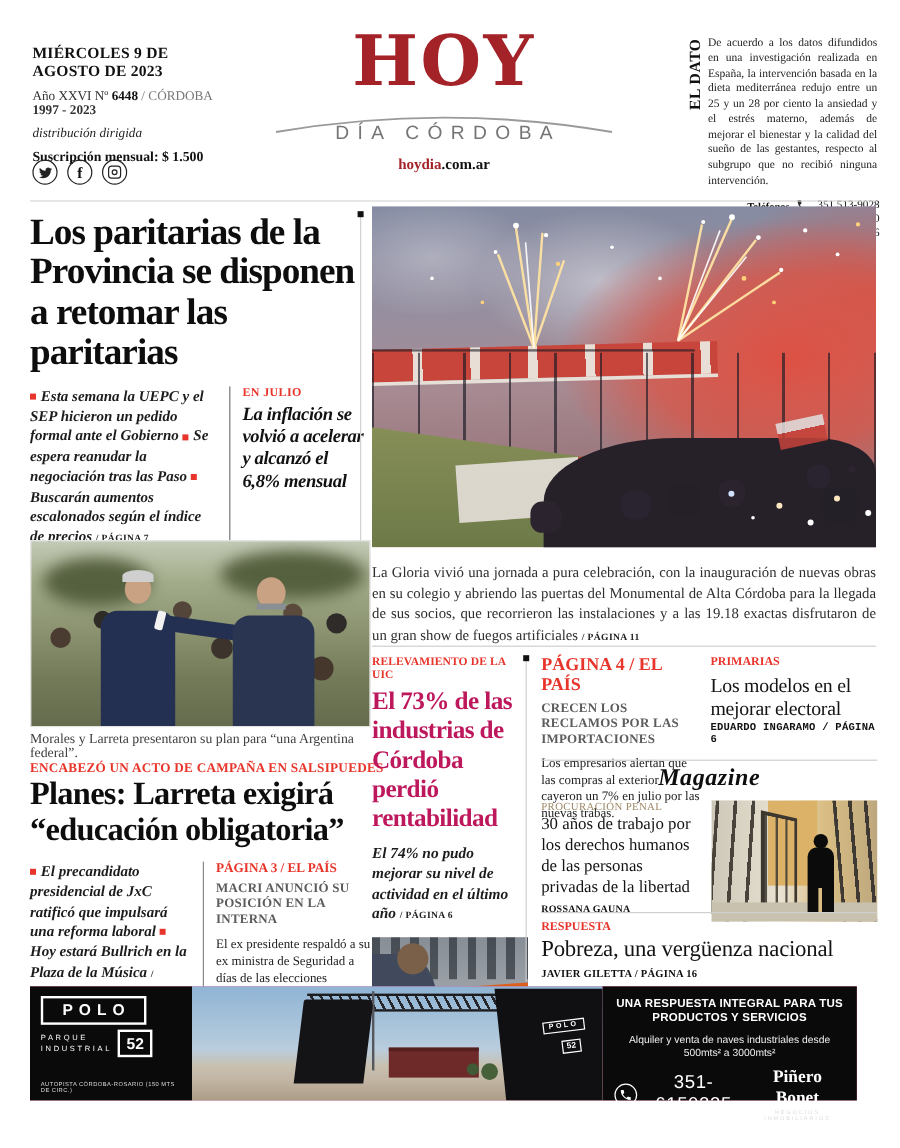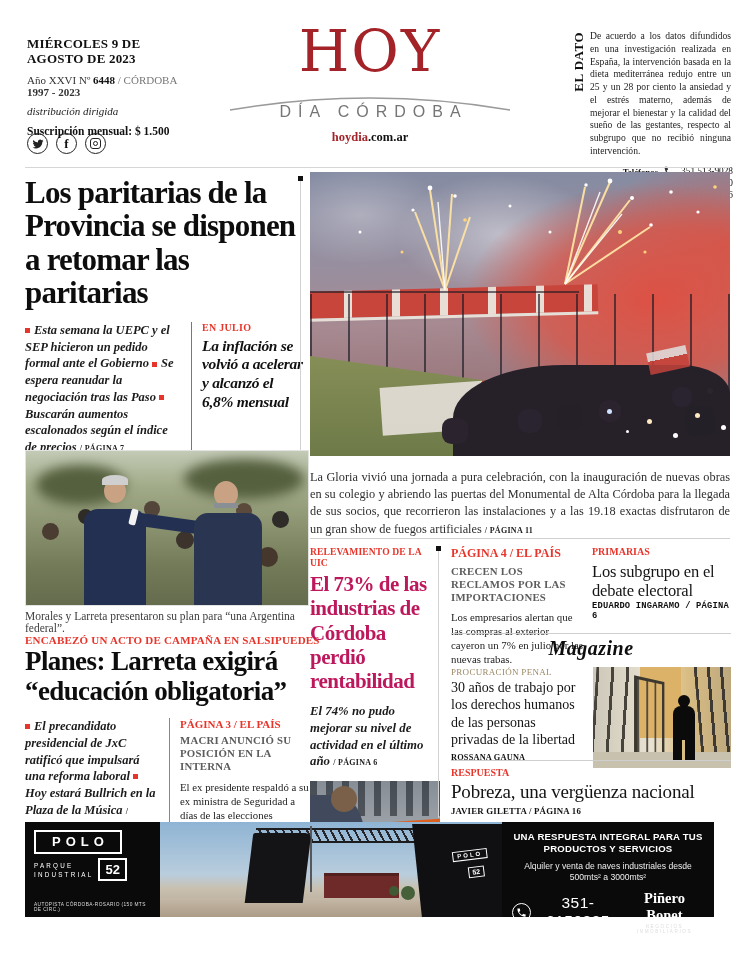--- a/index.html
+++ b/index.html
@@ -17,21 +17,21 @@
   .mh-dist { margin-top:7px; font-style:italic; font-size:11px; line-height:1.25; color:#222; }
   .mh-sub { margin-top:7px; font-weight:bold; font-size:11.5px; }
   .mh-social { position:absolute; left:27px; top:133px; display:flex; gap:8px; }
   .soc { width:21px; height:21px; border:1.4px solid #222; border-radius:50%; display:flex; align-items:center; justify-content:center; cursor:pointer; }
   .soc svg { display:block; }
   .soc .fb { font-weight:bold; font-size:13px; line-height:1; font-family:"Liberation Serif",serif; }
   .ig { width:11px; height:11px; border:1.5px solid #222; border-radius:3px; position:relative; }
   .ig::after { content:""; position:absolute; inset:1.8px; border:1.4px solid #222; border-radius:50%; }
 
   .mh-center { position:absolute; left:250px; top:24px; width:240px; text-align:center; }
-  .logo { font-weight:normal; font-size:58px; line-height:.95; letter-spacing:2px; color:#a32329; font-family:"DejaVu Serif",serif; }
+  .logo { font-weight:bold; font-size:58px; line-height:.95; letter-spacing:2px; color:#a32329; font-family:"DejaVu Serif",serif; }
   .logo-arc { position:absolute; left:-22px; top:68px; width:284px; height:22px; }
   .logo-sub { margin-top:24px; font-family:"Liberation Sans",sans-serif; font-size:16px; letter-spacing:7px; color:#757575; text-indent:7px; }
   .logo-url { margin-top:9px; font-size:12.5px; font-weight:bold; cursor:pointer; }
   .logo-url .red { color:#a32329; }
 
   .mh-right { position:absolute; left:573px; top:30px; width:160px; }
   .eldato-label { position:absolute; left:-2px; top:2px; writing-mode:vertical-rl; transform:rotate(180deg); font-weight:bold; font-size:13px; letter-spacing:.5px; }
   .eldato-text { margin-left:17px; width:141px; font-size:9.6px; line-height:1.33; text-align:justify; color:#222; }
   .phones { margin-left:17px; margin-top:7px; display:flex; justify-content:flex-end; align-items:flex-start; gap:5px; }
   .phones .lbl { font-weight:bold; font-size:8.8px; text-align:right; line-height:1.25; padding-top:2px; }
@@ -117,21 +117,21 @@
   .fa-conv { position:absolute; left:26%; top:36%; width:74%; height:13%; background:#dd5f1e; transform:skewY(-4deg); }
   .fa-legs { position:absolute; left:40%; top:47%; width:3px; height:22%; background:#2c3138; box-shadow:28px 2px 0 #2c3138,56px 4px 0 #2c3138; }
   .fa-worker { position:absolute; left:-4%; bottom:0; width:46%; height:88%; background:#414a5c; border-radius:0 45% 0 0; }
   .fa-whead { position:absolute; left:16%; top:4%; width:26px; height:26px; border-radius:50%; background:#7a6048; }
   .fa-rim { position:absolute; left:36%; bottom:2px; width:62px; height:36px; border-radius:50%; background:#8e8880; border:6px solid #b6b0a6; }
   .fa-rim::after { content:""; position:absolute; inset:6px; border-radius:50%; border:3px solid #6e6862; }
   .vdiv-mid { left:438px; top:546px; height:272px; }
 
   
   .imports { position:absolute; left:451px; top:546px; width:134px; }
-  .imports .kicker { font-size:12px; }
+  .imports .kicker { font-size:15px; }
   .imports .gtitle { margin-top:4px; font-weight:bold; font-size:10.8px; line-height:1.22; color:#5c5c5c; letter-spacing:.2px; }
   .imports p { margin-top:5px; font-size:10.8px; line-height:1.3; color:#222; }
   .primarias { position:absolute; left:592px; top:546px; width:140px; }
   .primarias .kicker { font-size:10px; }
   .primarias h3 { margin-top:5px; font-size:16.5px; line-height:1.18; letter-spacing:-.2px; font-weight:normal; color:#141414; }
   .primarias .byline { font-weight:bold; font-size:8.8px; letter-spacing:.2px;font-family:Liberation Mono, monospace; }
   .byline .bl-ref { font-weight:bold; }
 
   .hr-2 { left:451px; top:633px; width:280px; }
 
@@ -383,21 +383,21 @@
   </div>
   <div class="vline vdiv-mid"></div>
 
   <div class="imports">
     <div class="kicker">PÁGINA 4 / EL PAÍS</div>
     <div class="gtitle">CRECEN LOS RECLAMOS POR LAS IMPORTACIONES</div>
     <p>Los empresarios alertan que las compras al exterior cayeron un 7% en julio por las nuevas trabas.</p>
   </div>
   <div class="primarias">
     <div class="kicker">PRIMARIAS</div>
-    <h3>Los subgrupo en el debate electoral</h3>
+    <h3>Los modelos en el mejorar electoral</h3>
     <div class="byline"><span>EDUARDO INGARAMO</span><span class="bl-ref"> / PÁGINA 6</span></div>
   </div>
   <div class="hrule hr-2"></div>
 
   <div class="magazine">
     <div class="mag-title">Magazine</div>
     <div class="mag-row">
       <div class="mag-text">
         <div class="mag-kicker">PROCURACIÓN PENAL</div>
         <h4>30 años de trabajo por los derechos humanos de las personas privadas de la libertad</h4>

